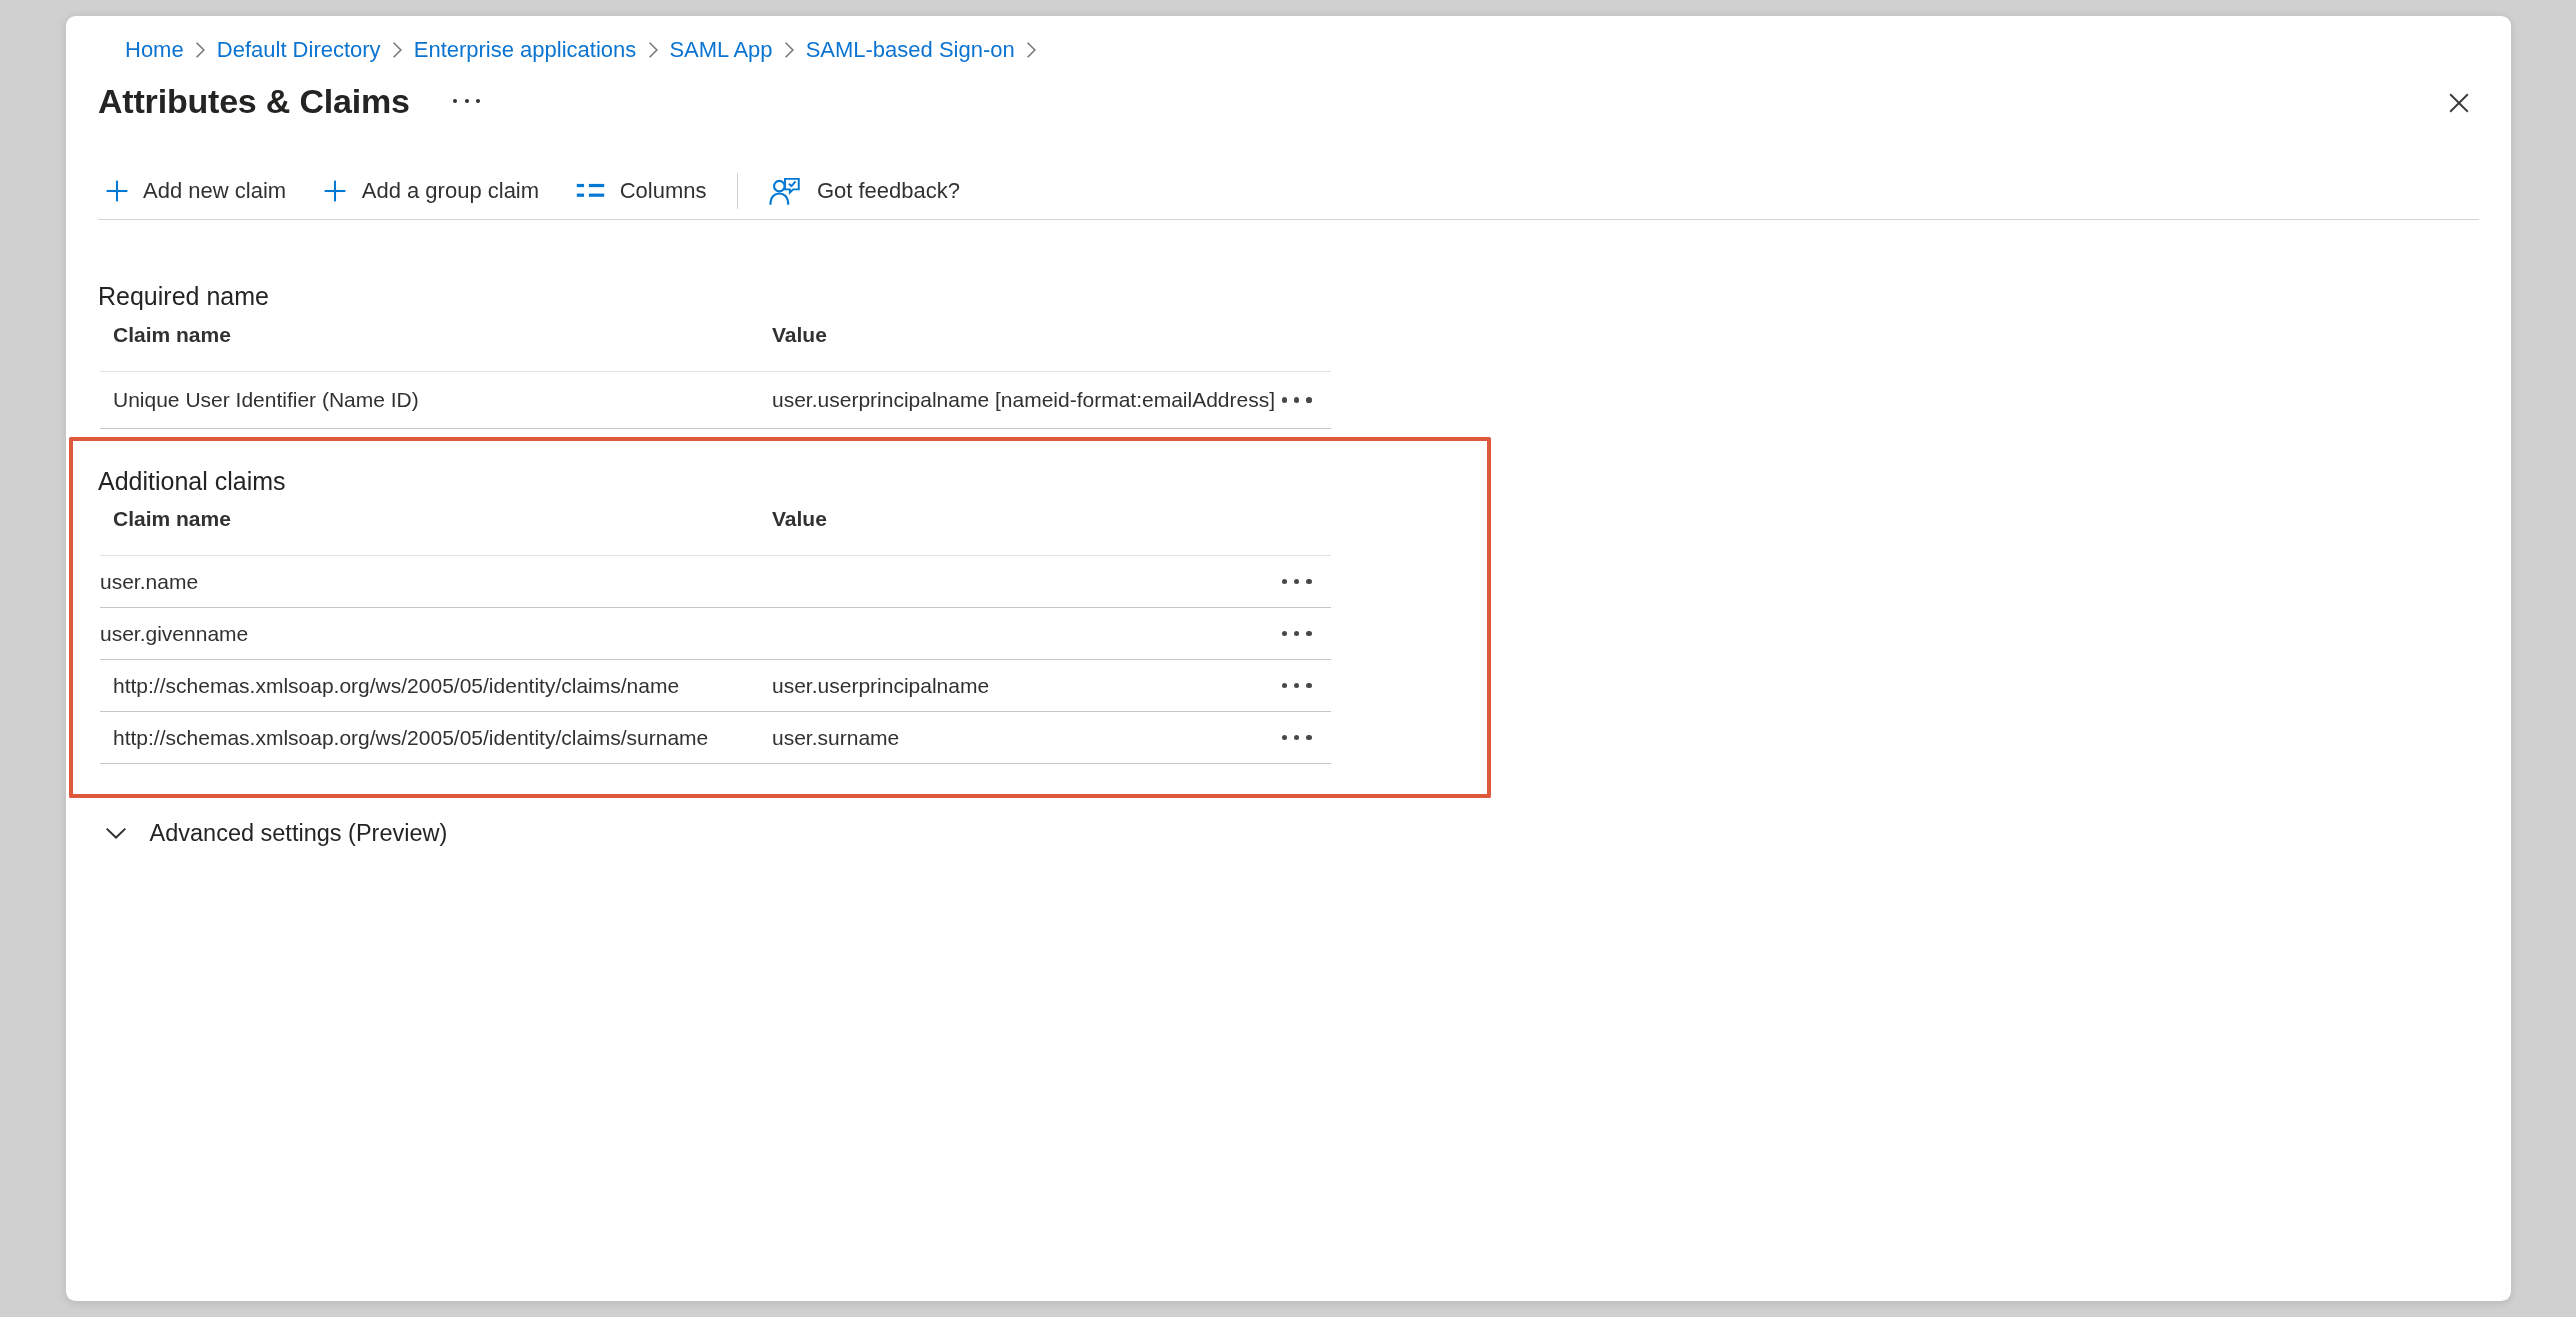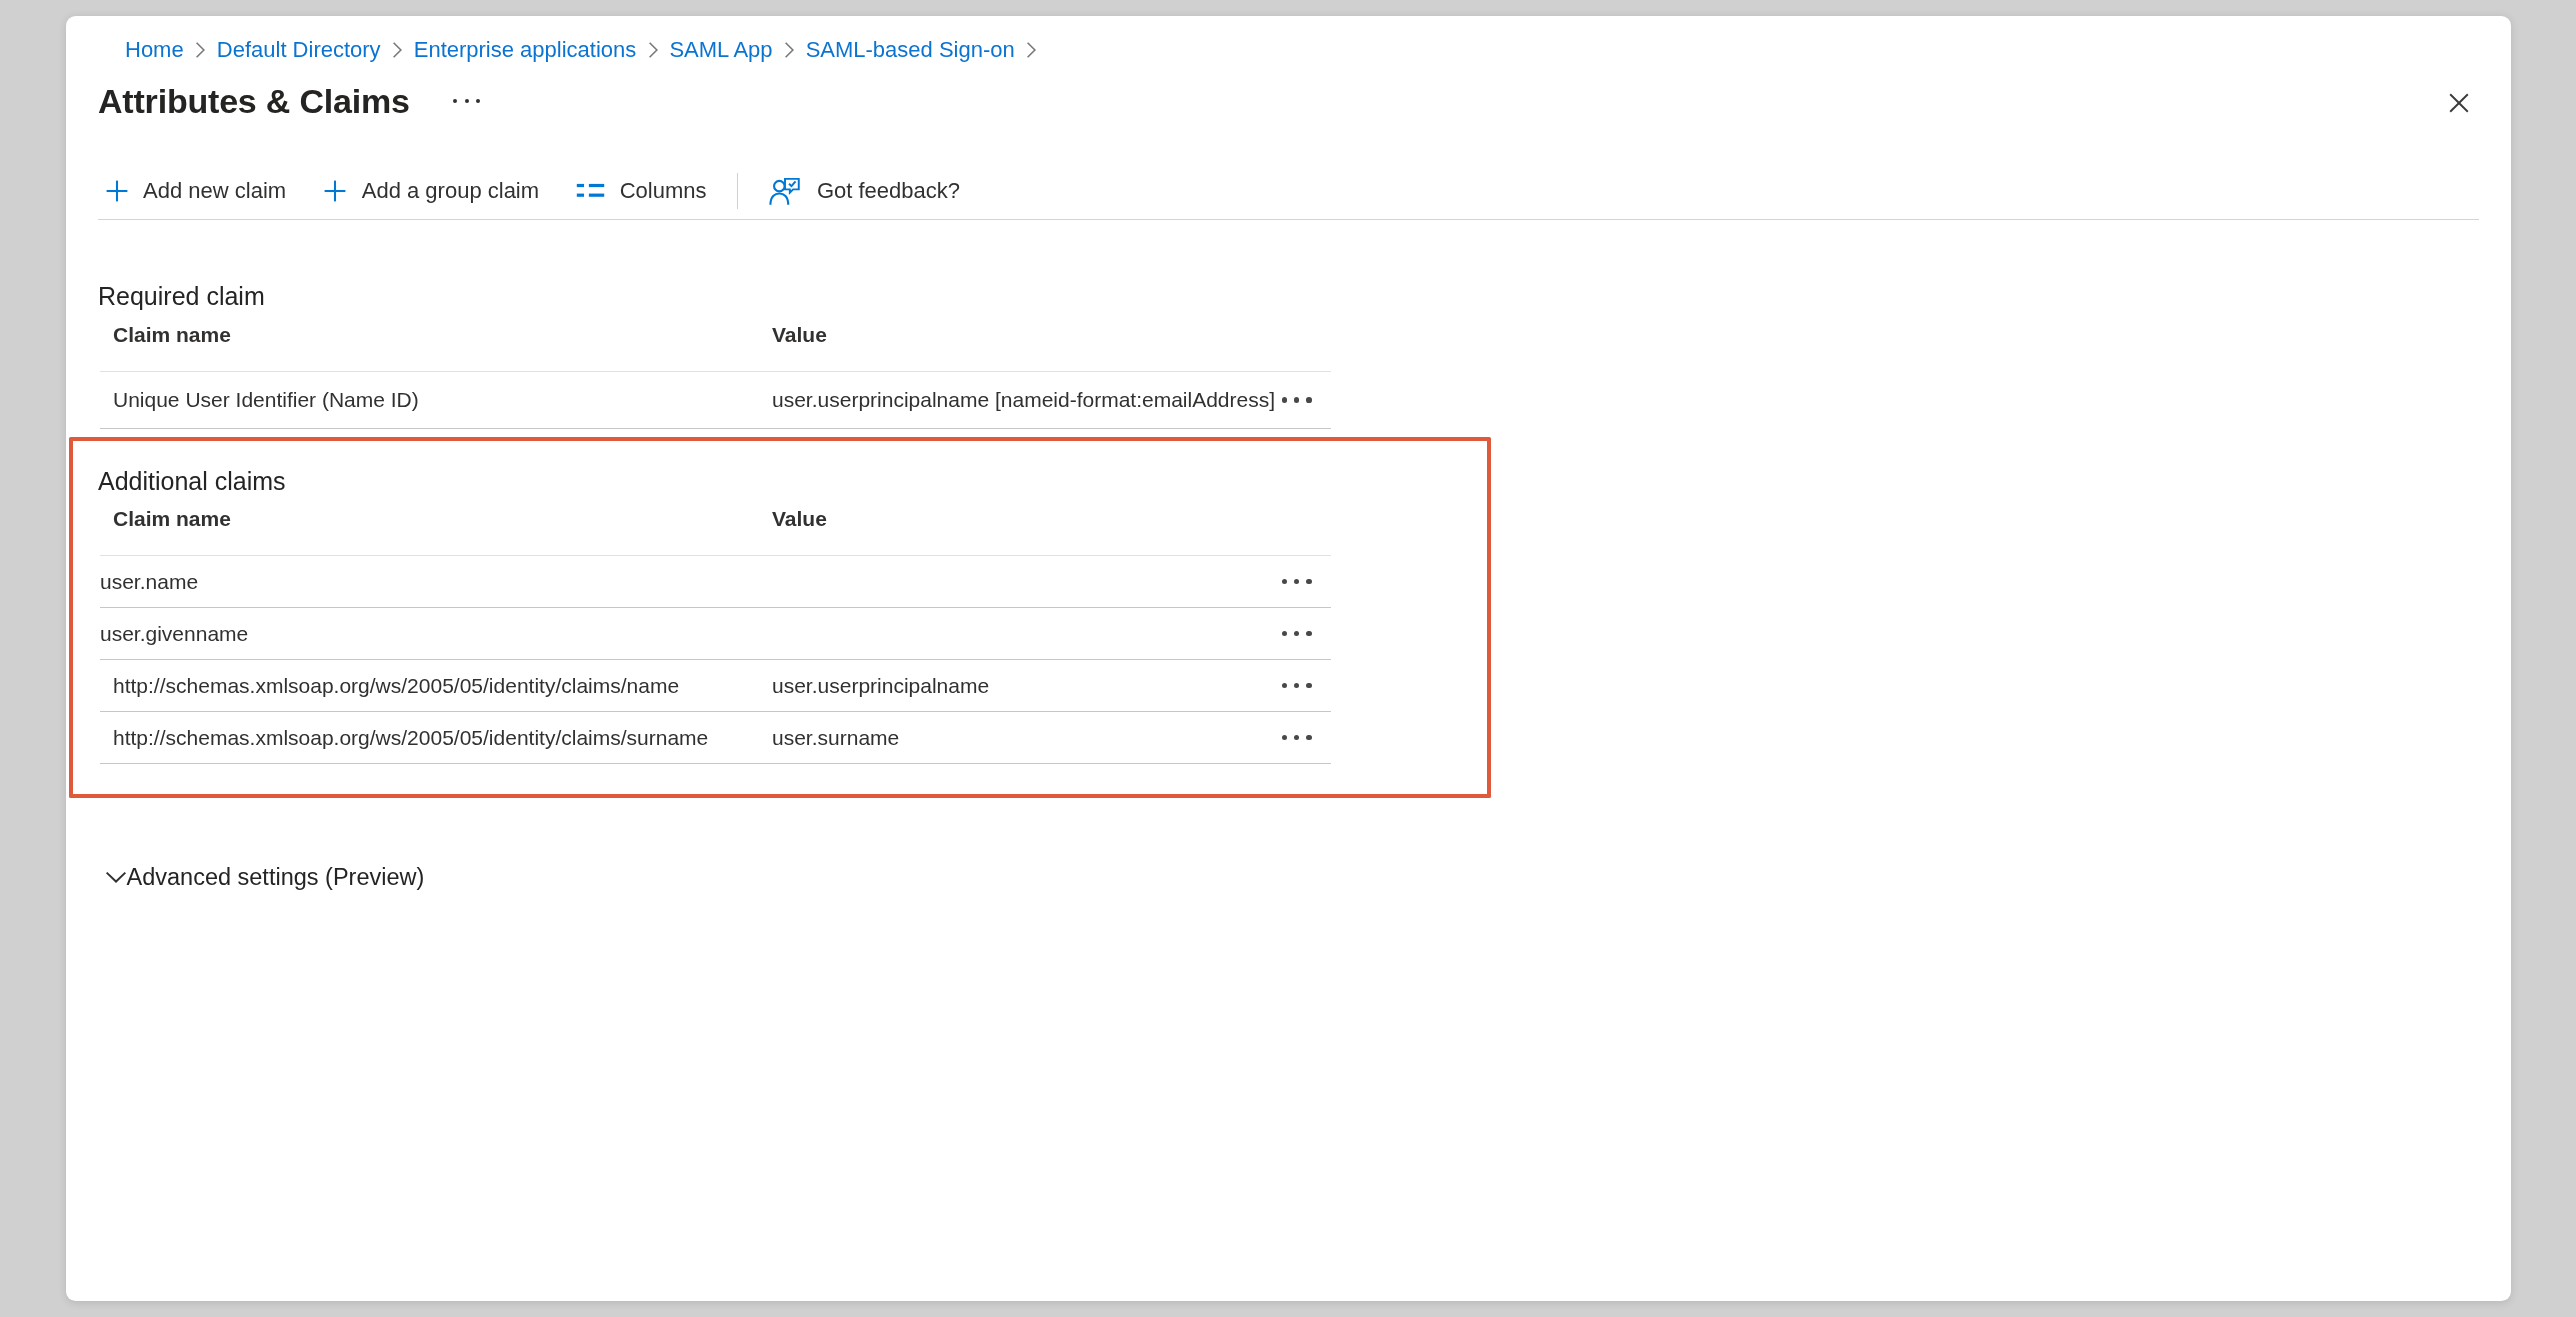--- a/index.html
+++ b/index.html
@@ -104,24 +104,24 @@
   .annotation-box {
     position: absolute; left: 3.2px; top: 421px;
     width: 1422px; height: 361px;
     border: 4px solid #df5a3c; border-radius: 1.6px;
     pointer-events: none; z-index: 5;
   }
 
   
   .advanced-row {
     position: absolute; left: 32px; top: 799px; height: 36px;
-    display: flex; align-items: center; gap: 0;
+    display: flex; align-items: center; gap: 23px;
     background: none; border: none; cursor: pointer; padding: 0 6.5px;
     font-family: "Liberation Sans", sans-serif;
-    font-size: 23.5px; color: #252423; margin-top: 44px;
+    font-size: 23.5px; color: #252423;
   }
 
   svg { display: block; }
 </style>
 </head>
 <body>
 
 <div class="card">
 
   <nav class="breadcrumb">
@@ -202,21 +202,21 @@
       <svg width="34" height="34" viewBox="0 0 42 42">
         <circle cx="14" cy="15" r="6.5" fill="none" stroke="#0078d4" stroke-width="2.6"></circle>
         <path d="M3 38 c0 -10 5.5 -14 11 -14 s11 4 11 14" fill="none" stroke="#0078d4" stroke-width="2.6"></path>
         <path d="M21 6 h17 v13 h-7 l-4 4 v-4 h-6 z" fill="#ffffff" stroke="#0078d4" stroke-width="2.4"></path>
         <polyline points="26,12 29,15 34,9" fill="none" stroke="#0078d4" stroke-width="2.4"></polyline>
       </svg>
       <span>Got feedback?</span>
     </button>
   </div>
 
-  <h2 class="section-heading heading-required">Required claim</h2>
+  <h2 class="section-heading heading-required">Required name</h2>
 
   <div class="claims-table table-required">
     <div class="thead">
       <div class="cell-claim">Claim name</div>
       <div class="cell-value">Value</div>
       <div class="cell-dots"></div>
     </div>
     <div class="trow">
       <div class="cell-claim">Unique User Identifier (Name ID)</div>
       <div class="cell-value">user.userprincipalname [nameid-format:emailAddress]</div>

